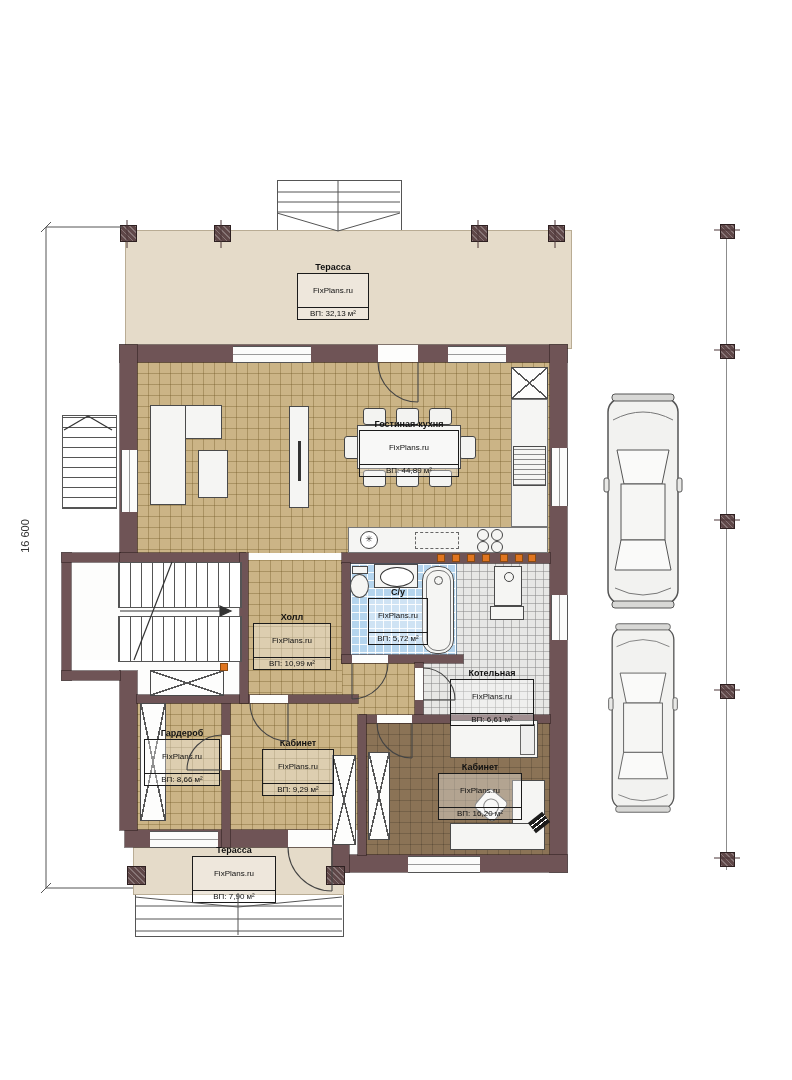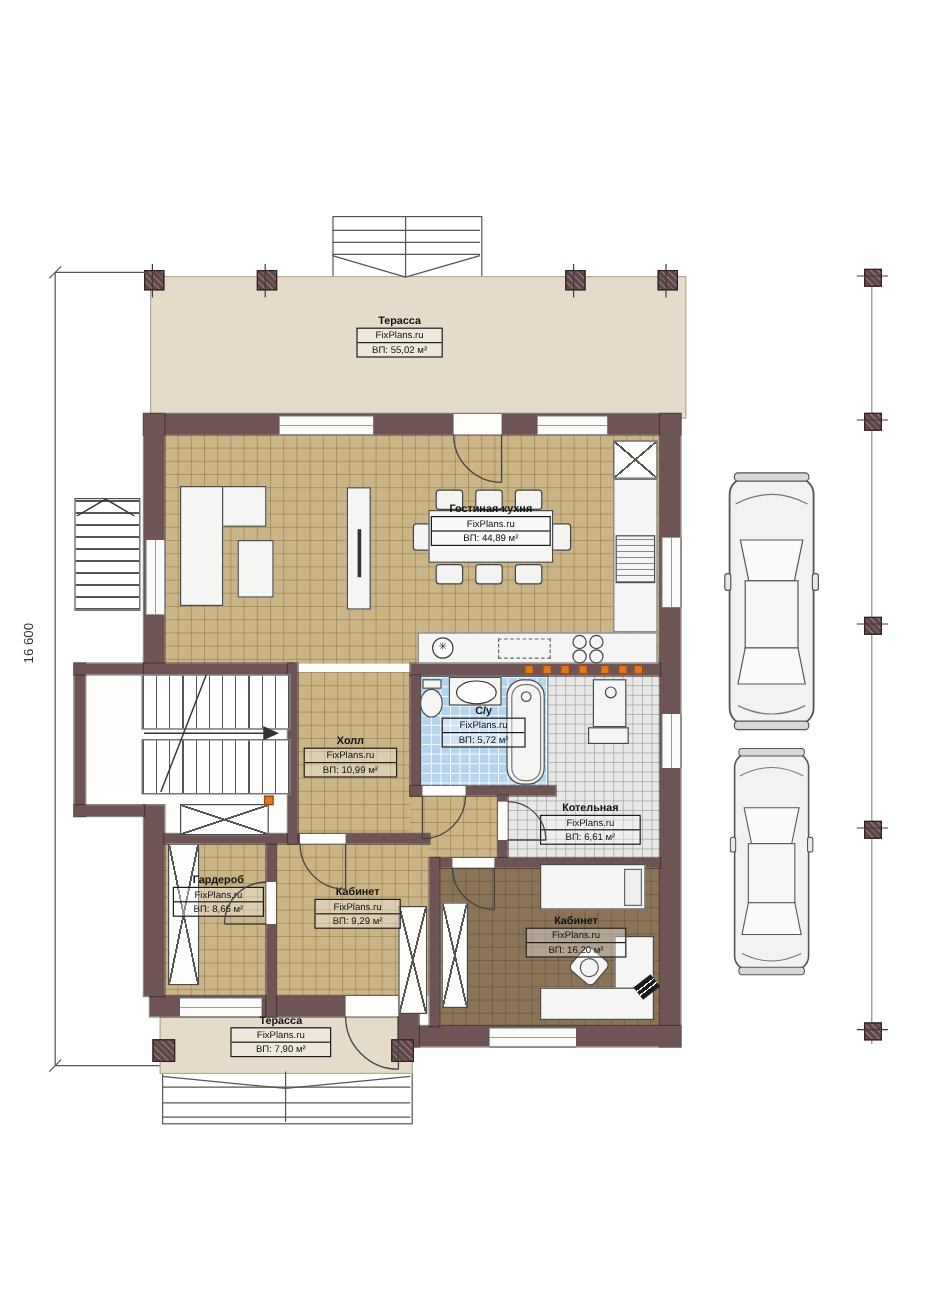--- a/index.html
+++ b/index.html
@@ -40,21 +40,21 @@
   .gap{position:absolute;z-index:26;background:#fdfdfc;}
   .treads-v{position:absolute;z-index:28;background:#fff;border:1px solid #555;
     background-image:repeating-linear-gradient(90deg,#555 0 1px,transparent 1px 11px);}
   .treads-h{position:absolute;z-index:28;background:#fff;border:1px solid #555;
     background-image:repeating-linear-gradient(0deg,#555 0 1px,transparent 1px 10px);}
   .steps{position:absolute;z-index:4;background:#fff;border:1px solid #555;}
   .dot{position:absolute;z-index:35;width:6px;height:6px;background:#e0751f;border:1px solid #8a4a12;}
   .rlabel{position:absolute;text-align:center;color:#111;z-index:40;}
   .rname{font-size:9px;font-weight:bold;line-height:11px;white-space:nowrap;}
   .rbox{border:1.5px solid #1b1b1b;background:rgba(255,255,255,.35);}
-  .rrow{font-size:8px;line-height:11px;padding:0 3px;white-space:nowrap;}
+  .rrow{font-size:8px;line-height:11px;padding:0 3px;white-space:nowrap;margin-top:11px;}
   .rrow + .rrow{border-top:1.3px solid #1b1b1b;}
   .dim-label{position:absolute;font-size:11px;color:#333;transform:rotate(-90deg);transform-origin:center;z-index:50;}
   .chair{position:absolute;z-index:29;background:#f3f3f1;border:1.2px solid #444;border-radius:3px;}
   svg.overlay{position:absolute;left:0;top:0;z-index:45;pointer-events:none;}
 </style>
 </head>
 <body>
 
 <div class="canvas">
 
@@ -227,38 +227,38 @@
   <div class="fur" style="left:450px;top:823px;width:95px;height:27px;"></div>
   <div class="fur" style="left:478px;top:792px;width:26px;height:26px;border-radius:5px;transform:rotate(40deg);">
     <div style="position:absolute;left:5px;top:5px;width:14px;height:14px;border:1px solid #555;border-radius:50%;"></div>
   </div>
   <div class="abs" style="left:530px;top:816px;width:18px;height:13px;background:#1c1c1c;transform:rotate(-38deg);z-index:32;background-image:linear-gradient(0deg,transparent 4px,#fff 4px,#fff 5px,transparent 5px,transparent 8px,#fff 8px,#fff 9px,transparent 9px);"></div>
 
   <div class="rlabel" style="left:297px;top:262px;width:72px;">
     <div class="rname">Терасса</div>
     <div class="rbox">
         <div class="rrow">FixPlans.ru</div>
-      <div class="rrow">ВП: 55,02 м²</div>
+      <div class="rrow">ВП: 32,13 м²</div>
       </div>
   </div>
   <div class="rlabel" style="left:359px;top:419px;width:100px;">
     <div class="rname">Гостиная-кухня</div>
     <div class="rbox">
         <div class="rrow">FixPlans.ru</div>
       <div class="rrow">ВП: 44,89 м²</div>
       </div>
   </div>
   <div class="rlabel" style="left:253px;top:612px;width:78px;">
     <div class="rname">Холл</div>
     <div class="rbox">
         <div class="rrow">FixPlans.ru</div>
       <div class="rrow">ВП: 10,99 м²</div>
       </div>
   </div>
-  <div class="rlabel" style="left:368px;top:587px;width:70px;">
+  <div class="rlabel" style="left:368px;top:587px;width:60px;">
     <div class="rname">С/у</div>
     <div class="rbox">
         <div class="rrow">FixPlans.ru</div>
       <div class="rrow">ВП: 5,72 м²</div>
       </div>
   </div>
   <div class="rlabel" style="left:450px;top:668px;width:84px;">
     <div class="rname">Котельная</div>
     <div class="rbox">
         <div class="rrow">FixPlans.ru</div>

